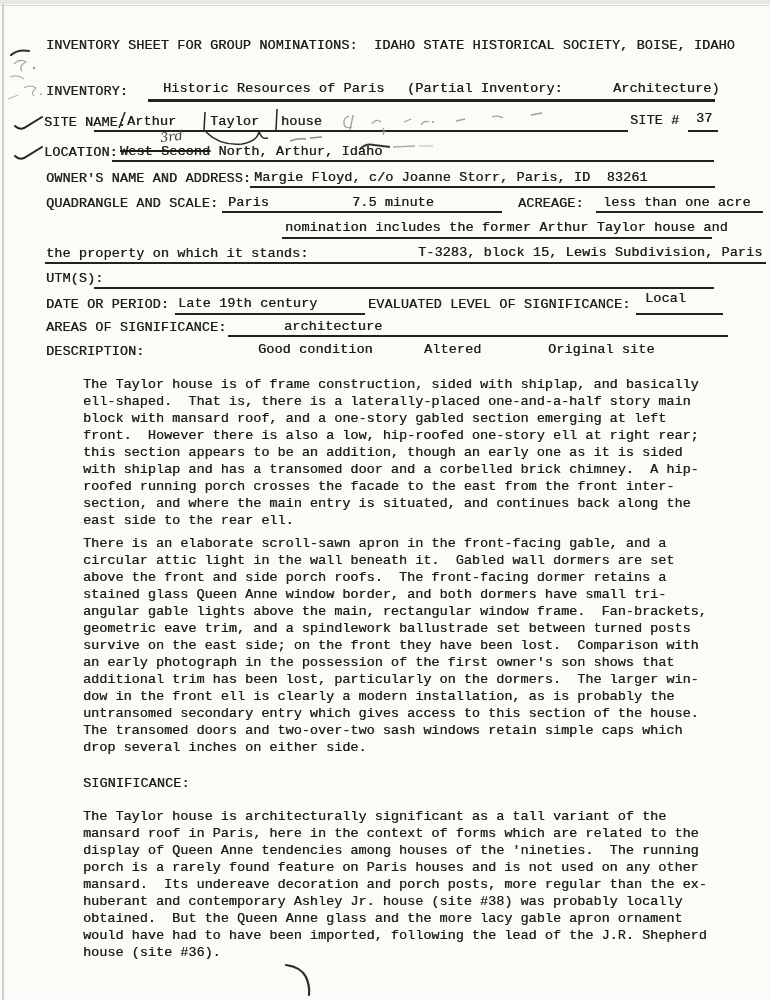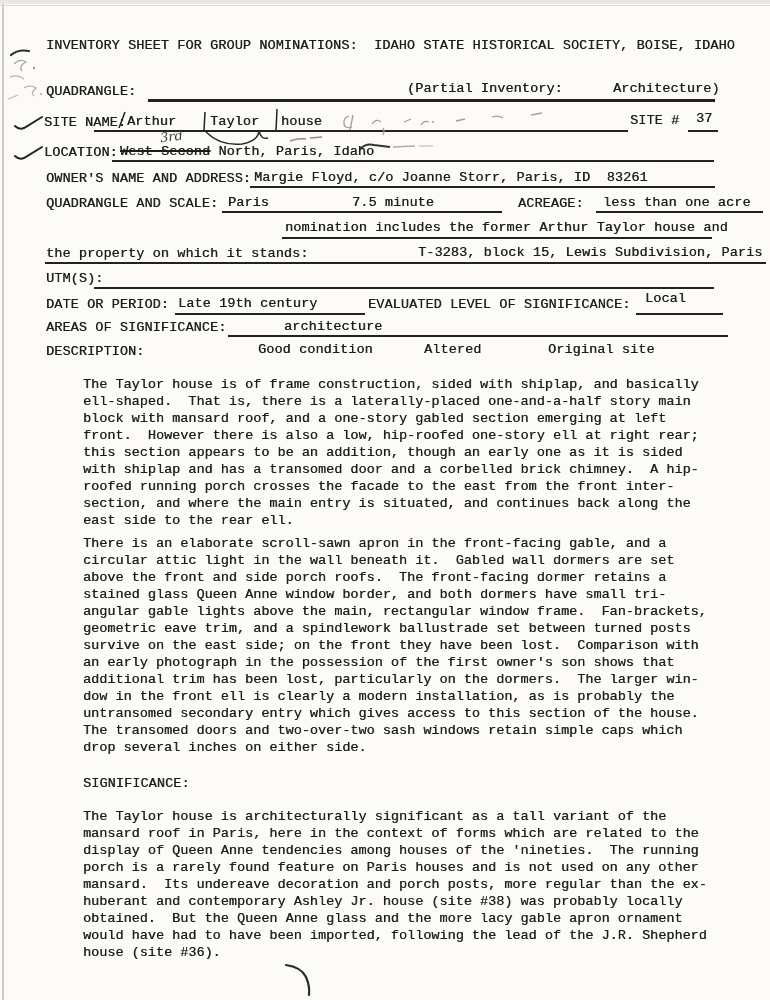--- a/index.html
+++ b/index.html
@@ -31,36 +31,37 @@
 </style>
 </head>
 <body>
 
 <div class="page">
   <div class="edge-left"></div>
   <div class="edge-top"></div>
 
   <div class="t" style="left:46px;top:33px">INVENTORY SHEET FOR GROUP NOMINATIONS:  IDAHO STATE HISTORICAL SOCIETY, BOISE, IDAHO</div>
 
-  <div class="t" style="left:46px;top:79px">QUADRANGLE:</div>
+  <div class="t" style="left:46px;top:79px">INVENTORY:</div>
+  <div class="t" style="left:163px;top:76px">Historic Resources of Paris</div>
   <div class="t" style="left:407px;top:76px">(Partial Inventory:</div>
   <div class="t" style="left:613px;top:76px">Architecture)</div>
   <div class="rule heavy" style="left:148px;top:95px;width:567px"></div>
 
   <div class="t" style="left:44px;top:110px">SITE NAME:</div>
   <div class="t" style="left:127px;top:109px">Arthur</div>
   <div class="t" style="left:210px;top:109px">Taylor</div>
   <div class="t" style="left:281px;top:109px">house</div>
   <div class="t" style="left:630px;top:108px">SITE #</div>
   <div class="t" style="left:696px;top:106px">37</div>
   <div class="rule" style="left:94px;top:126px;width:534px"></div>
   <div class="rule" style="left:688px;top:126px;width:30px"></div>
 
   <div class="t" style="left:44px;top:140px">LOCATION:</div>
-  <div class="t" style="left:120px;top:139px"><span class="struck">West Second</span><span> North, Paris, Idaho</span></div>
+  <div class="t" style="left:120px;top:139px"><span class="struck">West Second</span><span> North, Arthur, Idaho</span></div>
   <div class="hand" style="left:160px;top:125px">3rd</div>
   <div class="rule" style="left:112px;top:156px;width:602px"></div>
 
   <div class="t" style="left:46px;top:166px">OWNER'S NAME AND ADDRESS:</div>
   <div class="t" style="left:254px;top:165px">Margie Floyd, c/o Joanne Storr, Paris, ID  83261</div>
   <div class="rule" style="left:250px;top:182px;width:465px"></div>
 
   <div class="t" style="left:46px;top:191px">QUADRANGLE AND SCALE:</div>
   <div class="t" style="left:228px;top:190px">Paris</div>
   <div class="t" style="left:352px;top:190px">7.5 minute</div>

